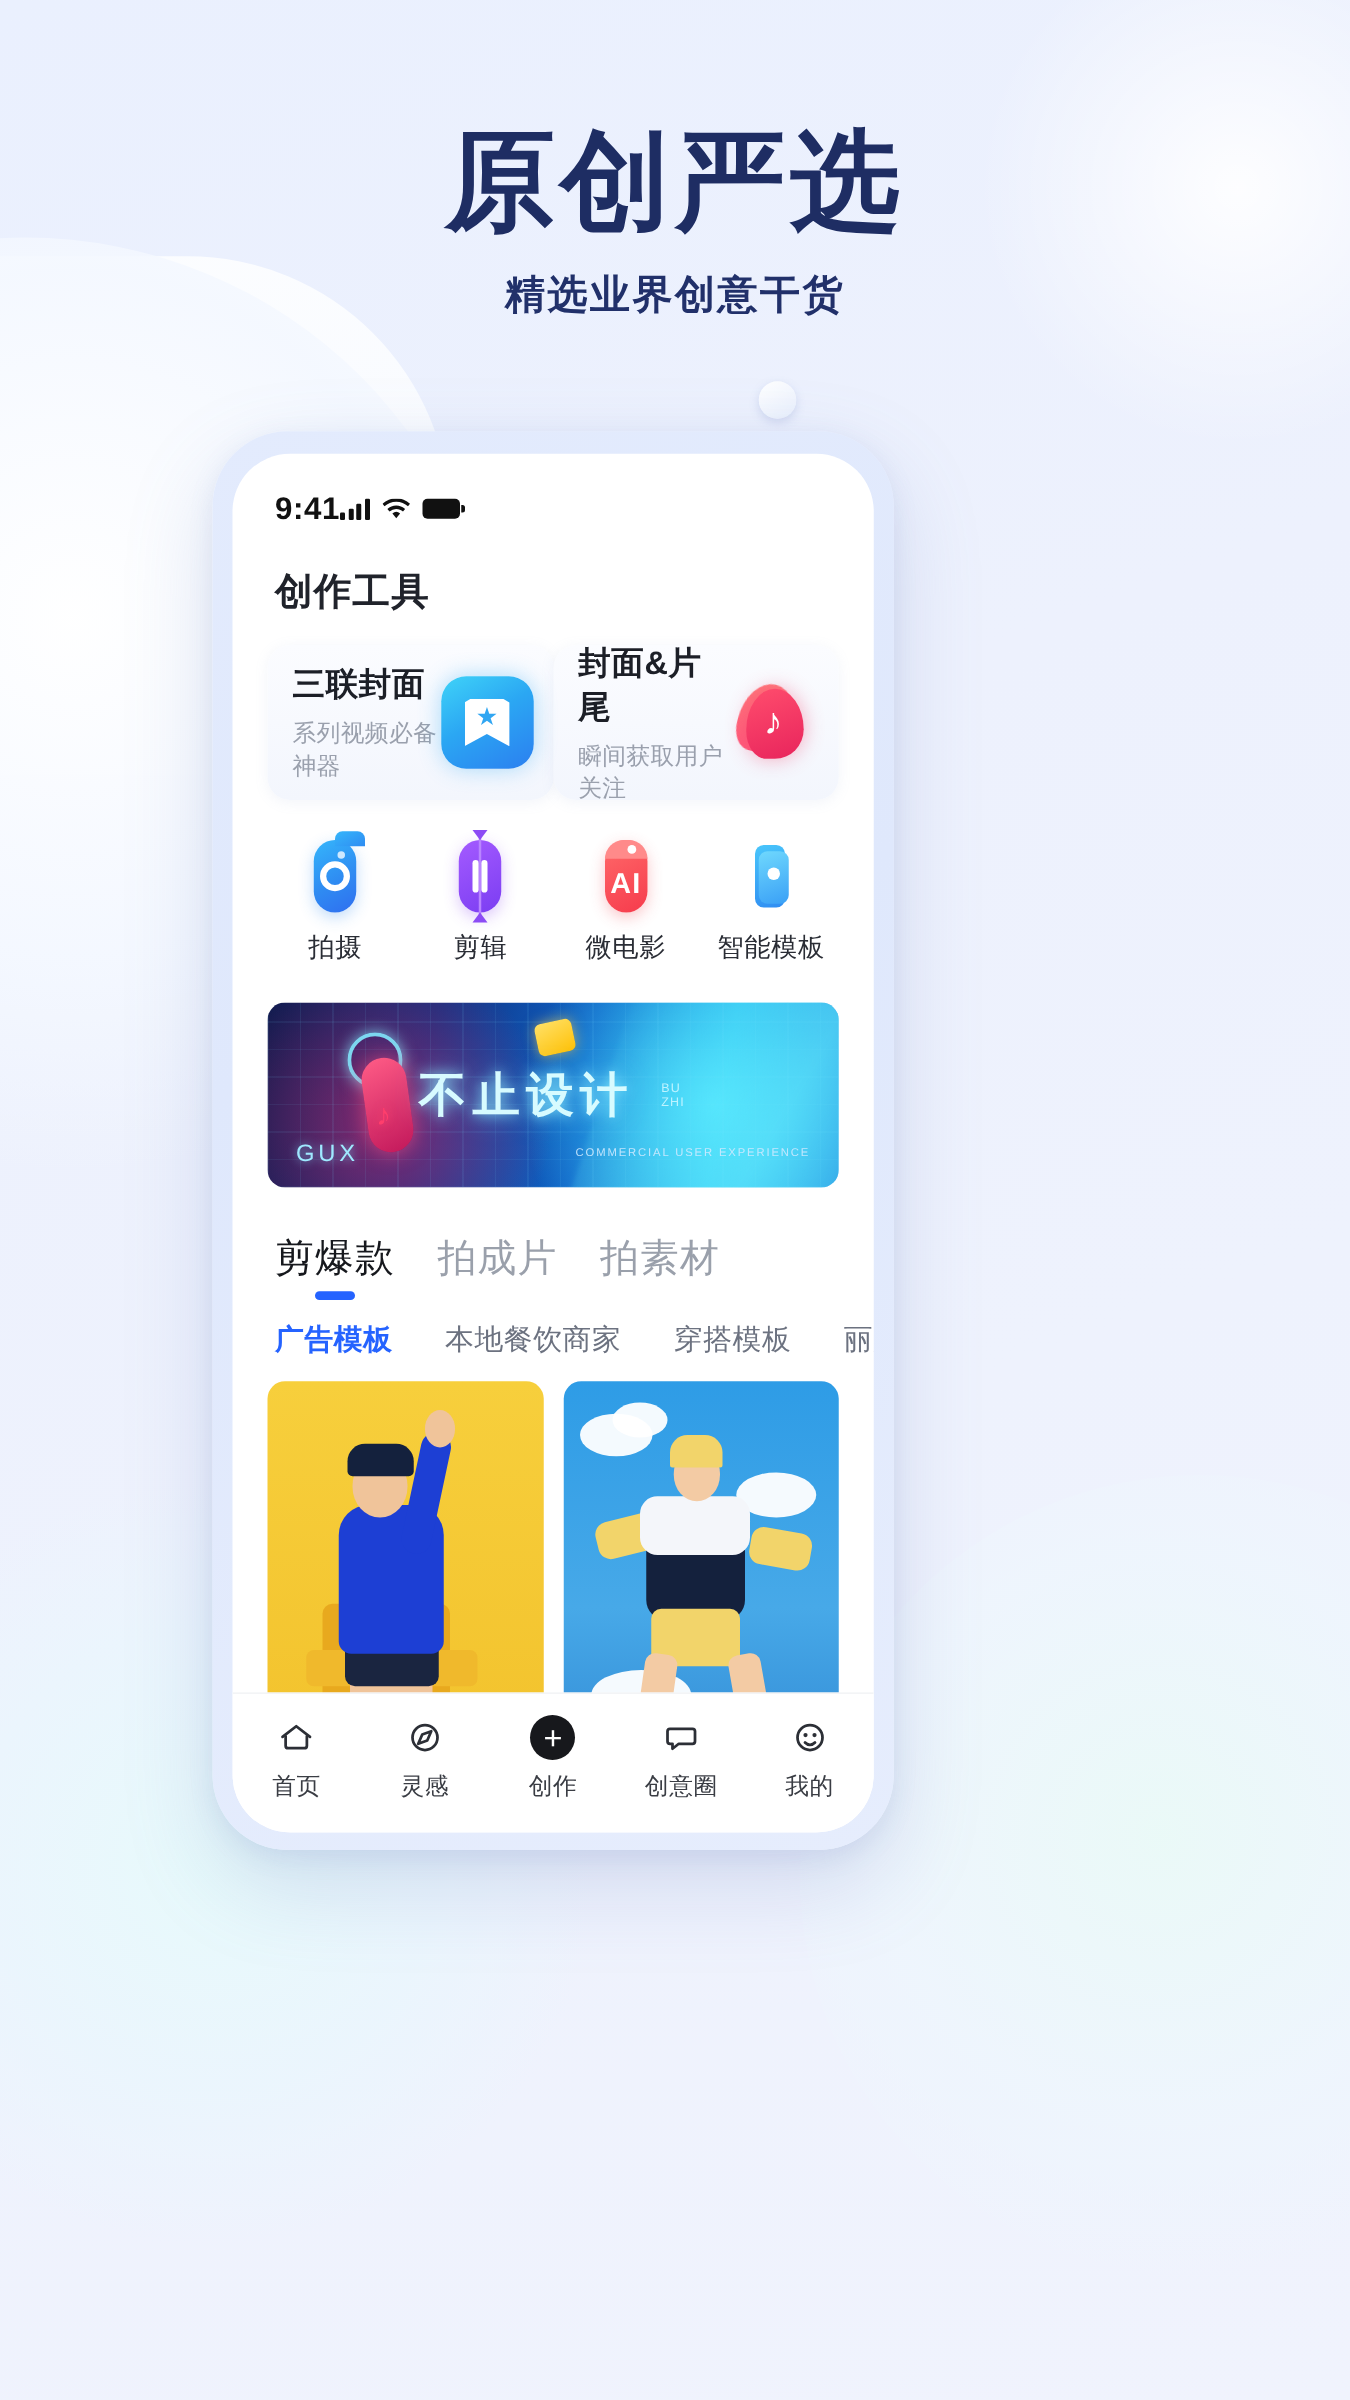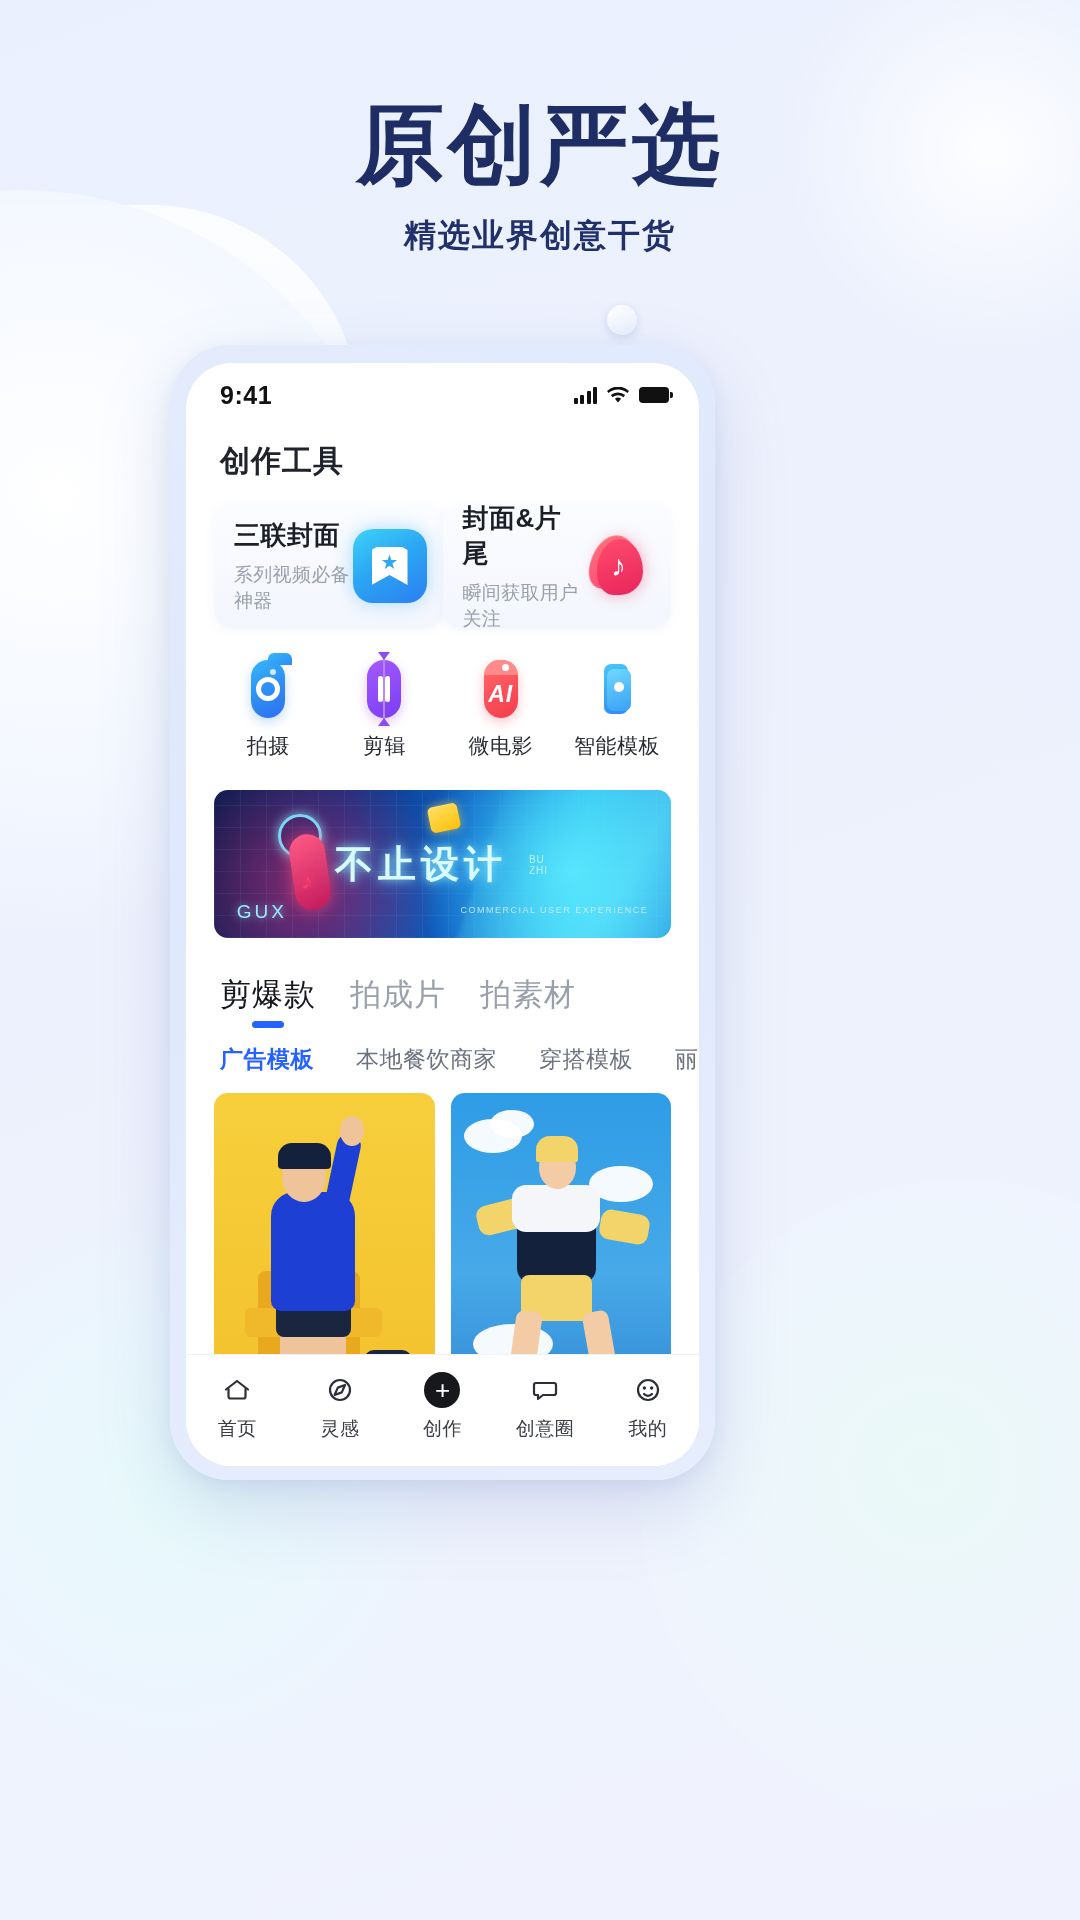--- a/index.html
+++ b/index.html
@@ -82,22 +82,23 @@
     position:relative;
   }
   .phone-dot{
     position:absolute; left:607px; top:305px; width:30px; height:30px;
     border-radius:50%;
     background:linear-gradient(150deg,#ffffff 0%,#e7eefc 100%);
     box-shadow:0 3px 8px rgba(120,140,200,.25);
   }
   
   .status{
-    height:56px; display:flex; align-items:center; justify-content:space-between;
+    height:56px; display:flex; align-items:center; justify-content:flex-start;
     padding:8px 30px 0 34px;
+    margin-top:12px;
   }
   .status-time{ font-size:25px; font-weight:700; color:#111; letter-spacing:.5px; }
   .status-icons{ display:flex; align-items:center; gap:10px; }
   .sig{ display:flex; align-items:flex-end; gap:2.5px; height:17px; }
   .sig i{ display:block; width:4px; background:#111; border-radius:1px; }
   .sig i:nth-child(1){ height:6px; }
   .sig i:nth-child(2){ height:9px; }
   .sig i:nth-child(3){ height:13px; }
   .sig i:nth-child(4){ height:17px; }
   .wifi{ position:relative; width:22px; height:17px; }
@@ -163,21 +164,21 @@
     position:absolute; left:30px; top:22px; color:#fff; font-size:30px; line-height:1;
     font-weight:700;
   }
   
   .quick{
     display:flex; padding:32px 24px 0 24px;
   }
   .quick-item{
     flex:1; display:flex; flex-direction:column; align-items:center; gap:14px;
   }
-  .q-ico{ width:34px; height:58px; border-radius:25px; position:relative;font-style:italic; }
+  .q-ico{ width:34px; height:58px; border-radius:25px; position:relative; }
   .q-label{ font-size:21px; color:#2a2d35; letter-spacing:.5px; }
   .q-cam{
     background:linear-gradient(150deg,#35b6fb 0%,#2f8cf2 55%,#2f6ef0 100%);
     box-shadow:0 4px 12px rgba(50,140,240,.3);
   }
   .q-cam:before{
     content:""; position:absolute; left:17px; top:-7px; width:24px; height:12px;
     border-radius:6px 6px 0 0;
     background:linear-gradient(150deg,#35b6fb,#2f8cf2);
   }

